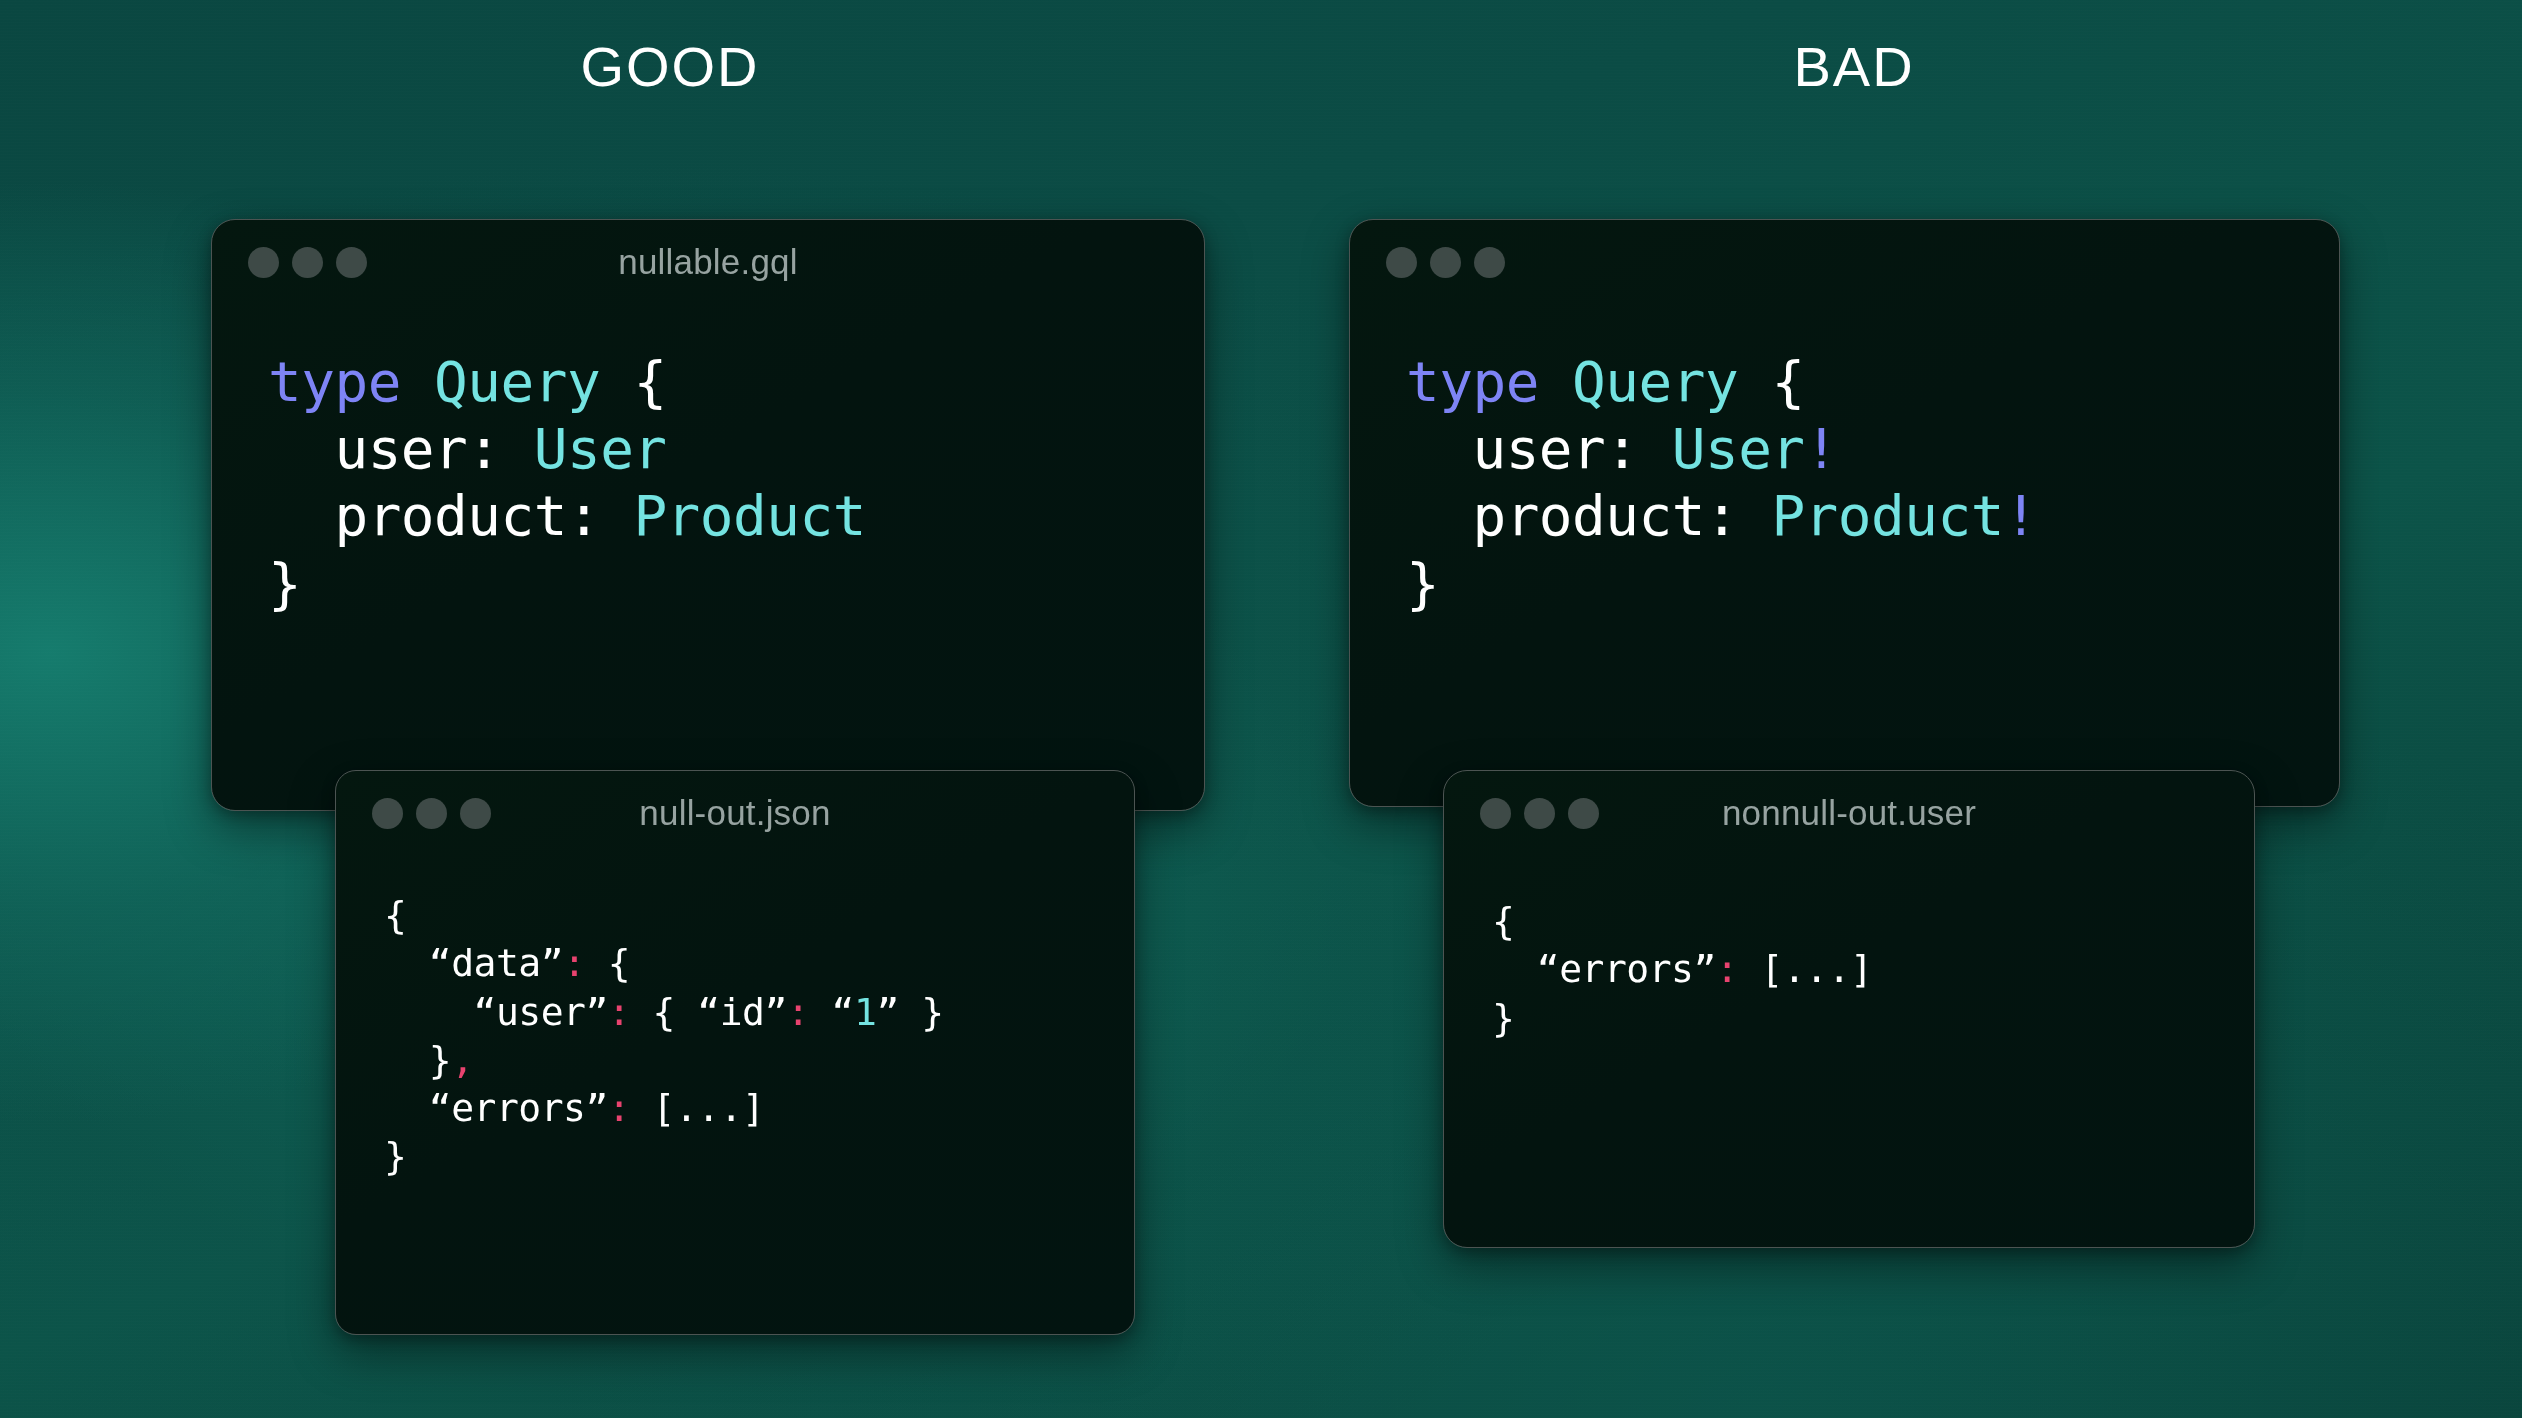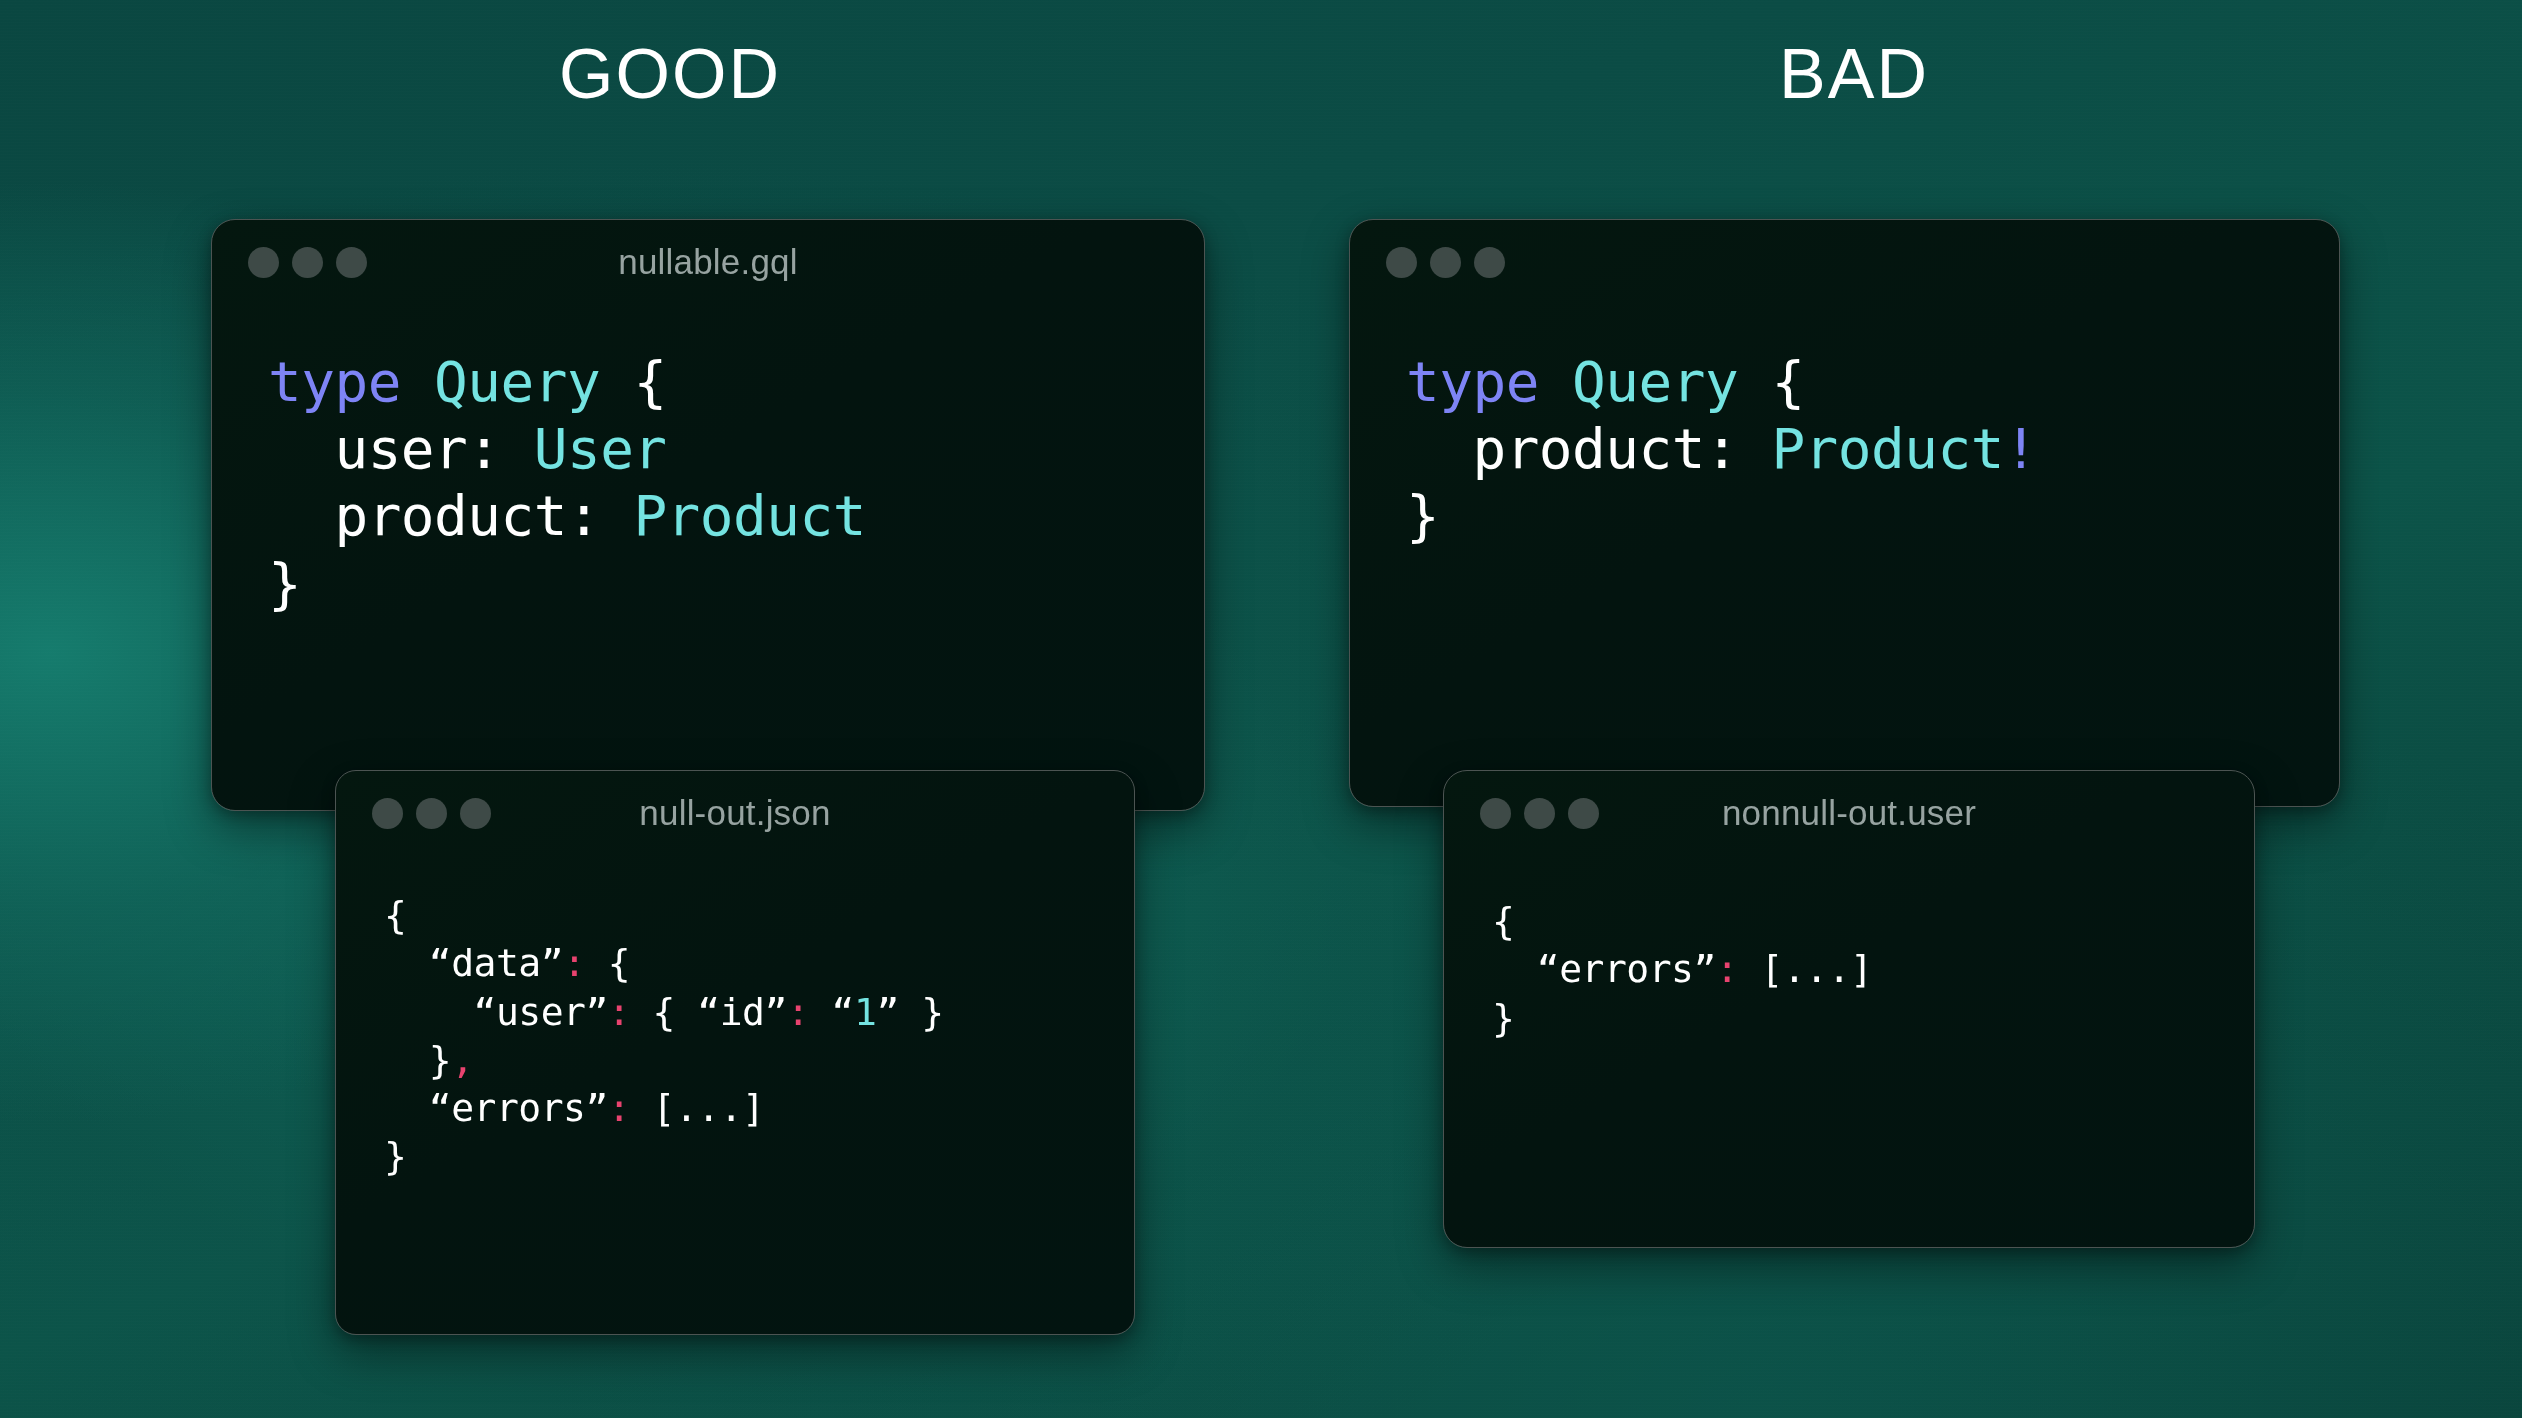--- a/index.html
+++ b/index.html
@@ -18,21 +18,21 @@
       linear-gradient(160deg, #0a4741 0%, #0b4c45 28%, #0c5449 58%, #094038 100%);
   }
   #noise{
     position:absolute;inset:0;opacity:0.035;pointer-events:none;
     background-image:repeating-linear-gradient(0deg, rgba(255,255,255,.20) 0px, rgba(255,255,255,.20) 1px, rgba(0,0,0,0) 1px, rgba(0,0,0,0) 3px);
   }
 
   .heading{
     position:absolute;top:36px;
     color:#ffffff;
-    font-size:70px;
+    font-size:56px;
     font-weight:300;
     letter-spacing:2px;
     line-height:1.1;
     white-space:nowrap;
     text-align:center;
   }
   #heading-good{left:0;width:1340px;}
   #heading-bad{left:1304px;width:1100px;}
 
   .window{
@@ -126,21 +126,21 @@
 
 <div class="window gql-win" id="gql-window-bad">
   <div class="titlebar">
     <div class="dots">
       <span class="dot"></span>
       <span class="dot"></span>
       <span class="dot"></span>
     </div>
   </div>
   <div class="code-body">
-    <div class="code"><div><span class="kw">type </span><span class="ty">Query </span><span class="pl">{</span></div><div><span class="pl">  product: </span><span class="ty">Product</span><span class="kw">!</span></div><div><span class="pl">}</span></div></div>
+    <div class="code"><div><span class="kw">type </span><span class="ty">Query </span><span class="pl">{</span></div><div><span class="pl">  user: </span><span class="ty">User</span><span class="kw">!</span></div><div><span class="pl">  product: </span><span class="ty">Product</span><span class="kw">!</span></div><div><span class="pl">}</span></div></div>
   </div>
 </div>
 
 <div class="window json-win" id="json-window-bad">
   <div class="titlebar">
     <div class="dots">
       <span class="dot"></span>
       <span class="dot"></span>
       <span class="dot"></span>
     </div>

